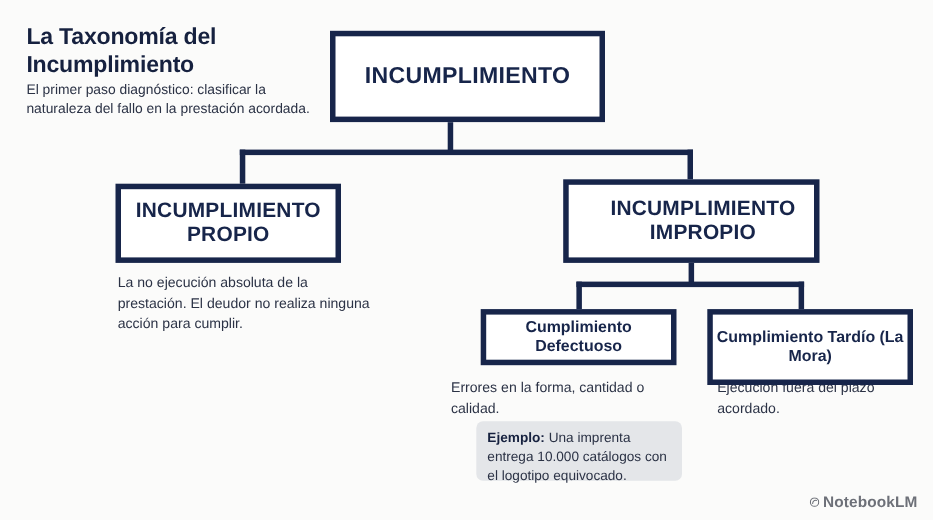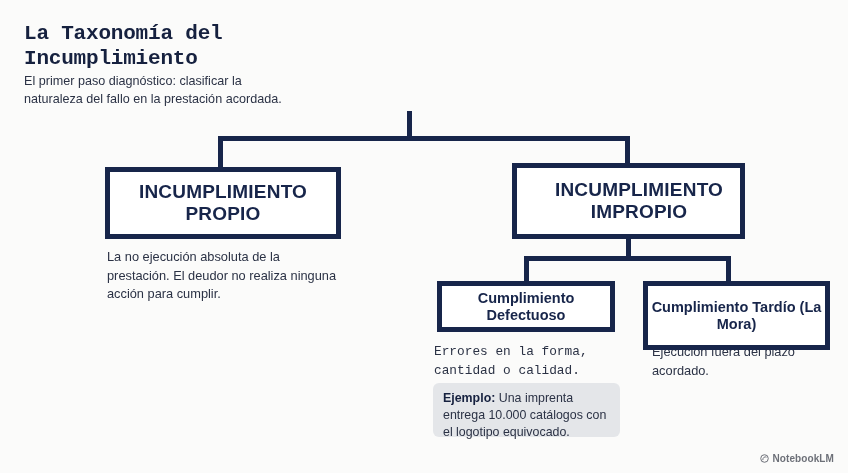--- a/index.html
+++ b/index.html
@@ -26,21 +26,20 @@
   #title {
     position: absolute;
     left: 24px;
     top: 22px;
     width: 265px;
     font-size: 21px;
     font-weight: bold;
     line-height: 1.17;
     letter-spacing: -0.2px;
     color: #16213f;
-    font-family: Liberation Mono, monospace;
   }
   #subtitle {
     position: absolute;
     left: 24px;
     top: 73px;
     width: 258px;
     font-size: 12.6px;
     line-height: 1.42;
     color: #2b3245;
   }
@@ -68,21 +67,21 @@
     top: 28px;
     width: 250px;
     height: 83px;
     font-size: 21px;
     font-weight: bold;
     letter-spacing: 0.3px;
   }
   #node-propio {
     left: 105px;
     top: 167px;
-    width: 236px;
+    width: 205px;
     height: 72px;
     font-size: 19px;
     font-weight: bold;
     letter-spacing: 0.2px;
   }
   #node-impropio {
     left: 512px;
     top: 163px;
     width: 233px;
     height: 76px;
@@ -130,21 +129,21 @@
   #ln-drop-tar    { left: 726px; top: 256px; height: 27px; }
 
   
   .desc {
     position: absolute;
     font-size: 12.8px;
     line-height: 1.45;
     color: #2b3245;
   }
   #desc-propio     { left: 107px; top: 248px; width: 232px; }
-  #desc-defectuoso { left: 434px; top: 343px; width: 190px; font-family: Liberation Mono, monospace; }
+  #desc-defectuoso { left: 410px; top: 343px; width: 190px; }
   #desc-tardio     { left: 652px; top: 343px; width: 200px; }
 
   
   #example-box {
     position: absolute;
     left: 433px;
     top: 383px;
     width: 187px;
     height: 54px;
     background: #e4e6e9;
@@ -161,21 +160,21 @@
   }
 
   
   #watermark {
     position: absolute;
     right: 14px;
     bottom: 9px;
     display: flex;
     align-items: center;
     gap: 3px;
-    font-size: 10px;
+    font-size: 14px;
     font-weight: bold;
     color: #6d7078;
     letter-spacing: 0.1px;
   }
   #watermark svg { display: block; }
 </style>
 </head>
 <body>
 
 <div id="canvas">
@@ -185,20 +184,23 @@
 
   <div class="line v" id="ln-root-stub"></div>
   <div class="line h" id="ln-bus-1"></div>
   <div class="line v" id="ln-drop-propio"></div>
   <div class="line v" id="ln-drop-impro"></div>
   <div class="line v" id="ln-impro-stub"></div>
   <div class="line h" id="ln-bus-2"></div>
   <div class="line v" id="ln-drop-def"></div>
   <div class="line v" id="ln-drop-tar"></div>
 
+  <div class="node" id="node-root">
+    <span>INCUMPLIMIENTO</span>
+  </div>
 
   <div class="node" id="node-propio">
     <span>INCUMPLIMIENTO PROPIO</span>
   </div>
 
   <div class="node" id="node-impropio">
     <span>INCUMPLIMIENTO IMPROPIO</span>
   </div>
 
   <div class="node" id="node-defectuoso">

